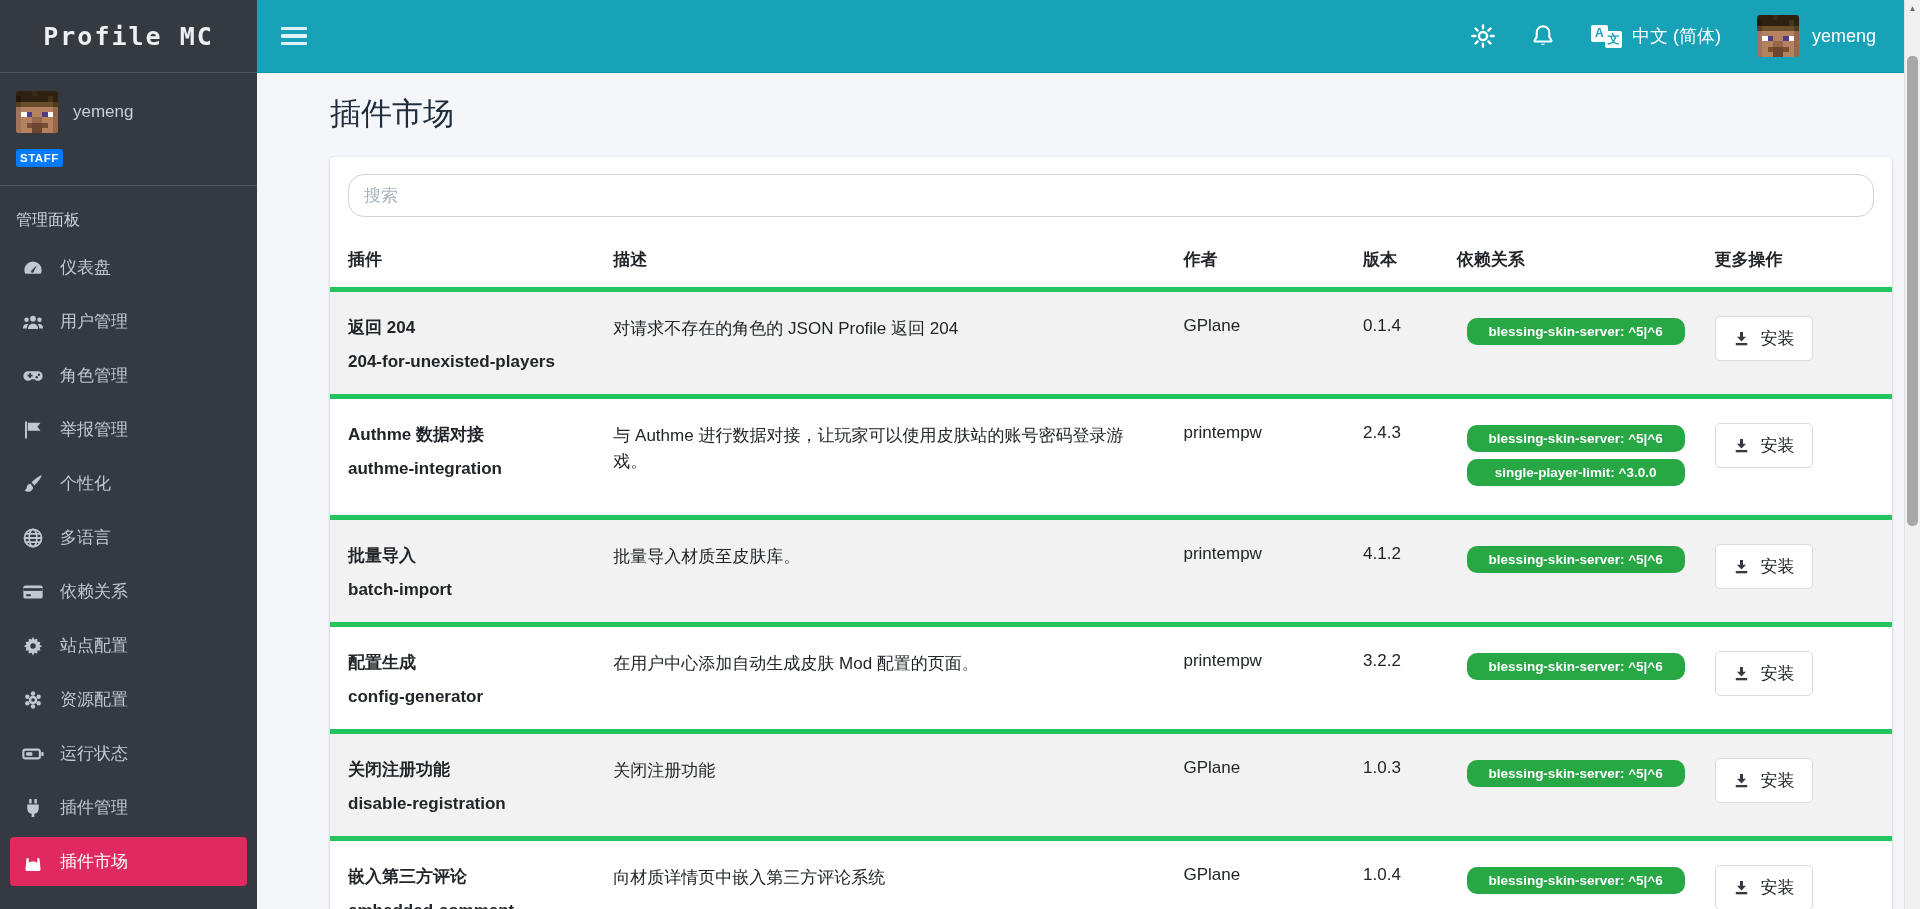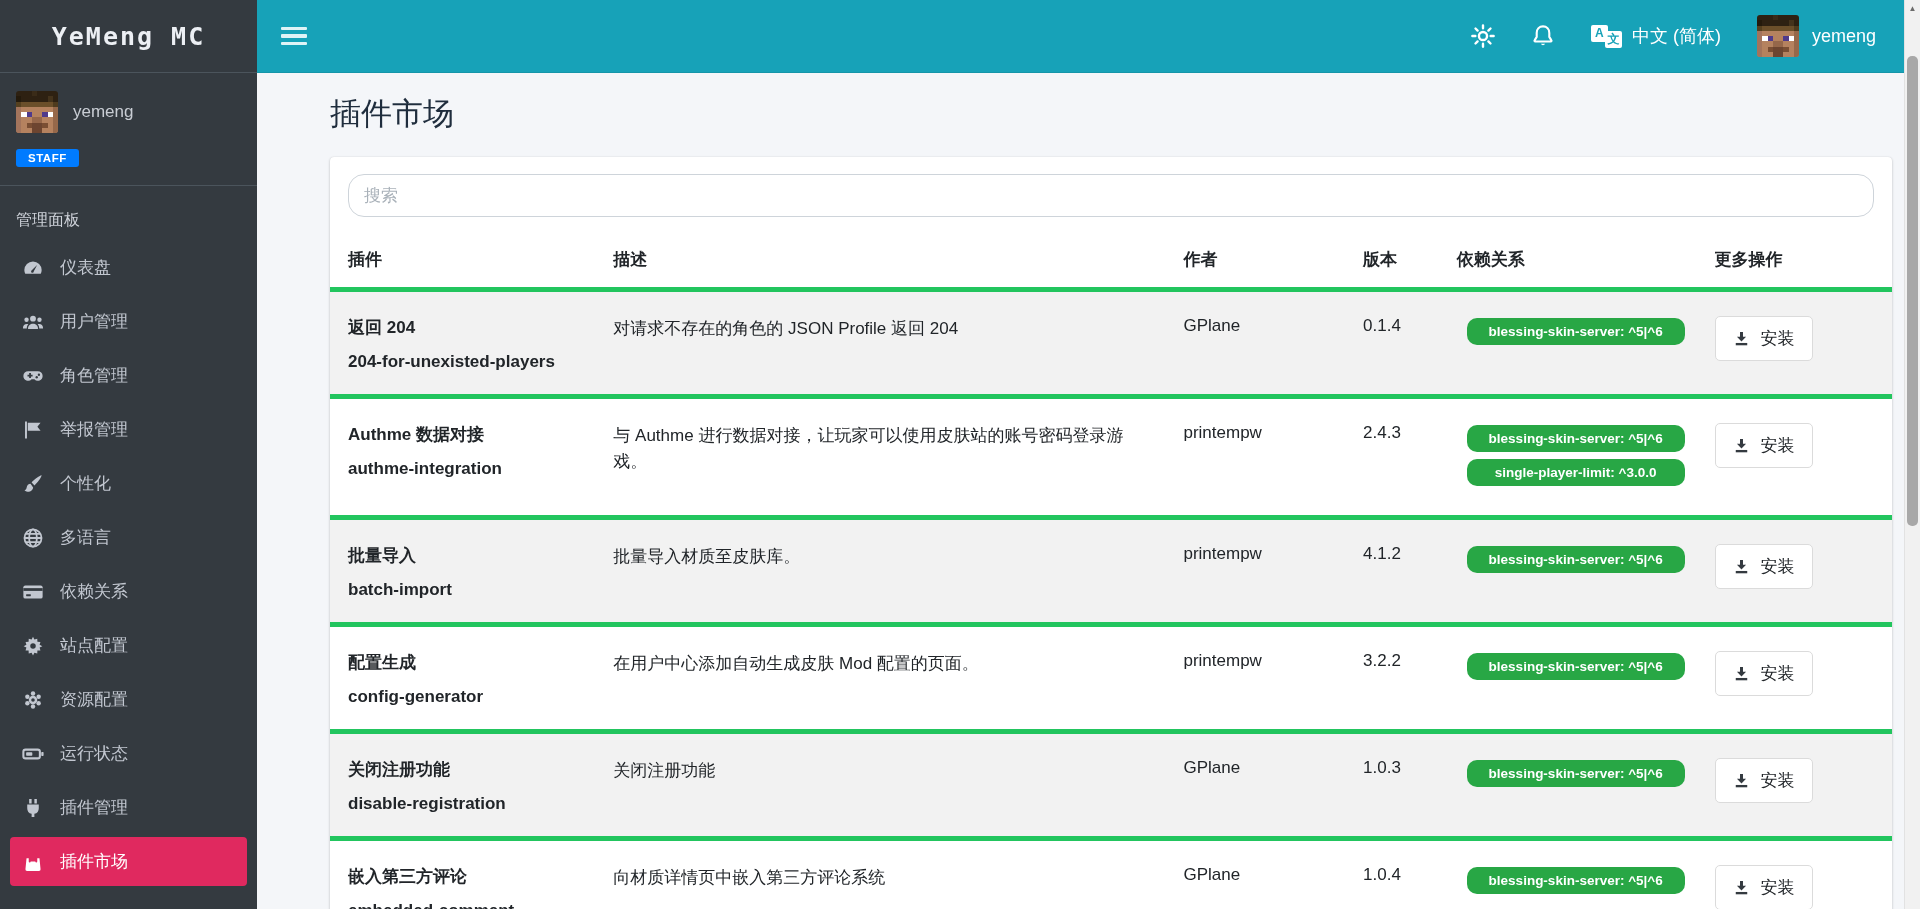--- a/index.html
+++ b/index.html
@@ -21,21 +21,21 @@
     font-size:25px; font-weight:bold; letter-spacing:2px;
     border-bottom:1px solid #4b545c;
   }
   .user-panel { padding:18px 16px 18px; border-bottom:1px solid #4b545c; }
   .user-row { display:flex; align-items:center; gap:15px; }
   .avatar-box { width:42px; height:42px; border-radius:3px; overflow:hidden; flex:0 0 42px; }
   .avatar-box svg { width:100%; height:100%; display:block; }
   .user-name { font-size:17px; color:#c9cdd4; }
   .staff-badge {
     display:inline-block; margin-top:16px; background:#007bff; color:#fff;
-    font-weight:bold; font-size:11.5px; padding:3px 12px; border-radius:3px; letter-spacing:.5px;
+    font-weight:bold; font-size:11.5px; padding:3px 4px; border-radius:3px; letter-spacing:.5px;
   }
   .nav-header { padding:24px 16px 12px; font-size:16px; color:#d0d4db; }
   .menu { list-style:none; margin:0; padding:0 10px; }
   .menu-item {
     display:flex; align-items:center; gap:16px;
     padding:13px 12px; margin-bottom:5px; border-radius:4px;
     font-size:17px; color:#c2c7d0; cursor:pointer;
   }
   .menu-item svg { width:22px; height:22px; flex:0 0 22px; fill:currentColor; }
   .menu-item.active { background:#e0295f; color:#fff; }
@@ -141,21 +141,21 @@
       <rect x="5" y="4" width="1" height="1" fill="#4f3a8c"></rect>
       <rect x="6" y="4" width="1" height="1" fill="#ffffff"></rect>
       <rect x="3" y="5" width="2" height="1" fill="#96674a"></rect>
       <rect x="2" y="6" width="4" height="1" fill="#7a4e33"></rect>
       <rect x="3" y="6" width="2" height="2" fill="#6d4530"></rect>
     </g>
   </defs>
 </svg>
 
 <aside class="sidebar">
-  <div class="brand">YeMeng MC</div>
+  <div class="brand">Profile MC</div>
 
   <div class="user-panel">
     <div class="user-row">
       <span class="avatar-box">
         <svg viewBox="0 0 8 8" shape-rendering="crispEdges">
             <use href="#steve"></use>
           </svg>
       </span>
       <span class="user-name">yemeng</span>
     </div>

